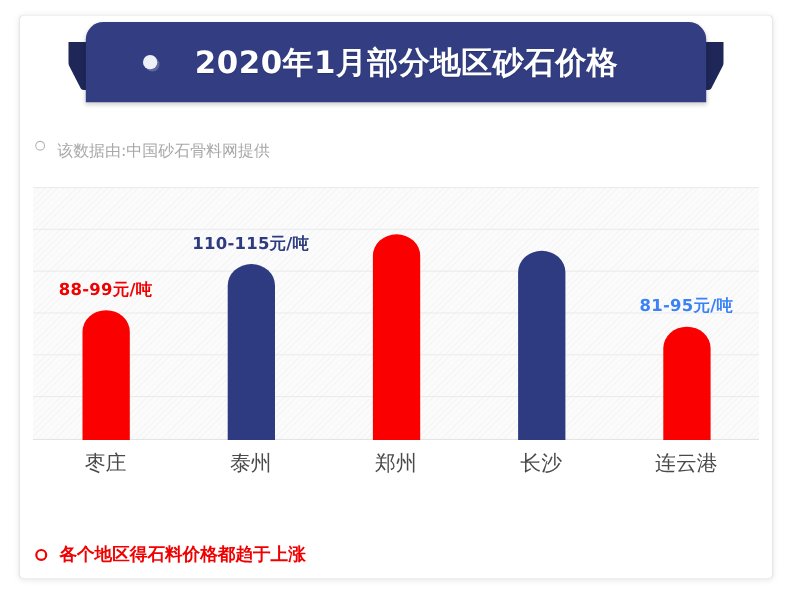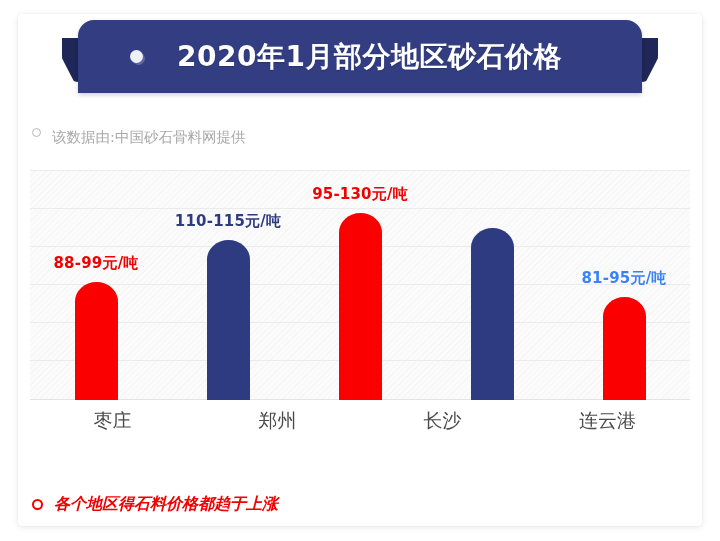--- a/index.html
+++ b/index.html
@@ -193,21 +193,20 @@
     white-space: nowrap;
   }
 
   
   .note-row {
     position: absolute;
     left: 32px;
     top: 494px;
     display: flex;
     align-items: center;
-    font-style: italic;
   }
   .note-dot {
     width: 7px;
     height: 7px;
     border-radius: 50%;
     border: 2px solid #f00000;
     background: transparent;
     flex: none;
   }
   .note-text {
@@ -251,34 +250,34 @@
   <div class="bars">
     <div class="bar-slot">
       <div class="bar-label" style="color: rgb(240, 0, 0); bottom: 127px;">88-99元/吨</div>
       <div class="bar" style="height: 118px; background: rgb(250, 0, 0);"></div>
     </div>
     <div class="bar-slot">
       <div class="bar-label" style="color: rgb(46, 59, 128); bottom: 169px;">110-115元/吨</div>
       <div class="bar" style="height: 160px; background: rgb(46, 59, 128);"></div>
     </div>
     <div class="bar-slot">
-      <div class="bar-label" style="color: rgb(240, 0, 0); bottom: 196px;">95-130元/吨</div>
       <div class="bar" style="height: 187px; background: rgb(250, 0, 0);"></div>
     </div>
     <div class="bar-slot">
       <div class="bar" style="height: 172px; background: rgb(46, 59, 128);"></div>
     </div>
     <div class="bar-slot">
       <div class="bar-label" style="color: #3b82f6; bottom: 112px;">81-95元/吨</div>
       <div class="bar" style="height: 103px; background: rgb(250, 0, 0);"></div>
     </div>
   </div>
 
   <div class="xaxis">
     <div class="xtick">枣庄</div>
+    <div class="xtick">泰州</div>
     <div class="xtick">郑州</div>
     <div class="xtick">长沙</div>
     <div class="xtick">连云港</div>
   </div>
 
   <div class="note-row">
     <div class="note-dot"></div>
     <div class="note-text">各个地区得石料价格都趋于上涨</div>
   </div>
 </div>

